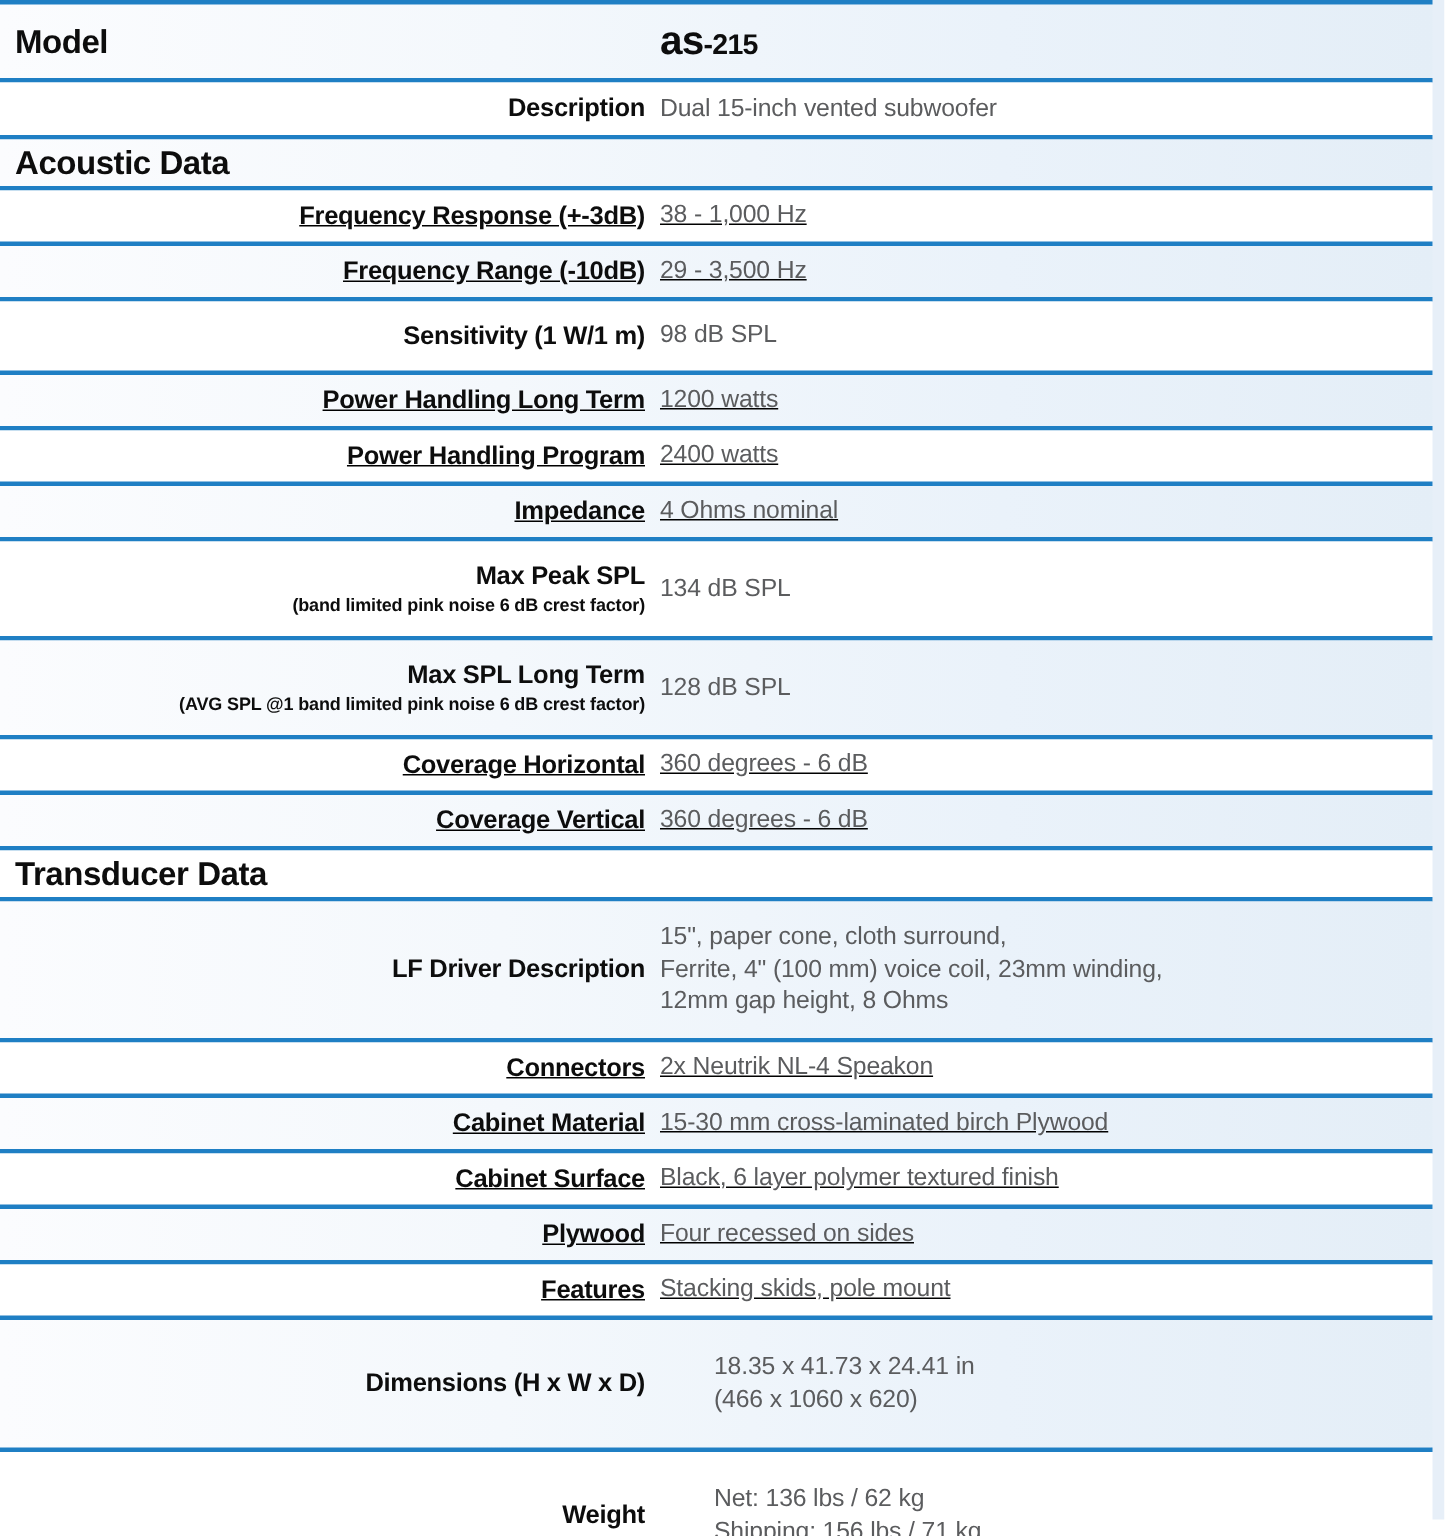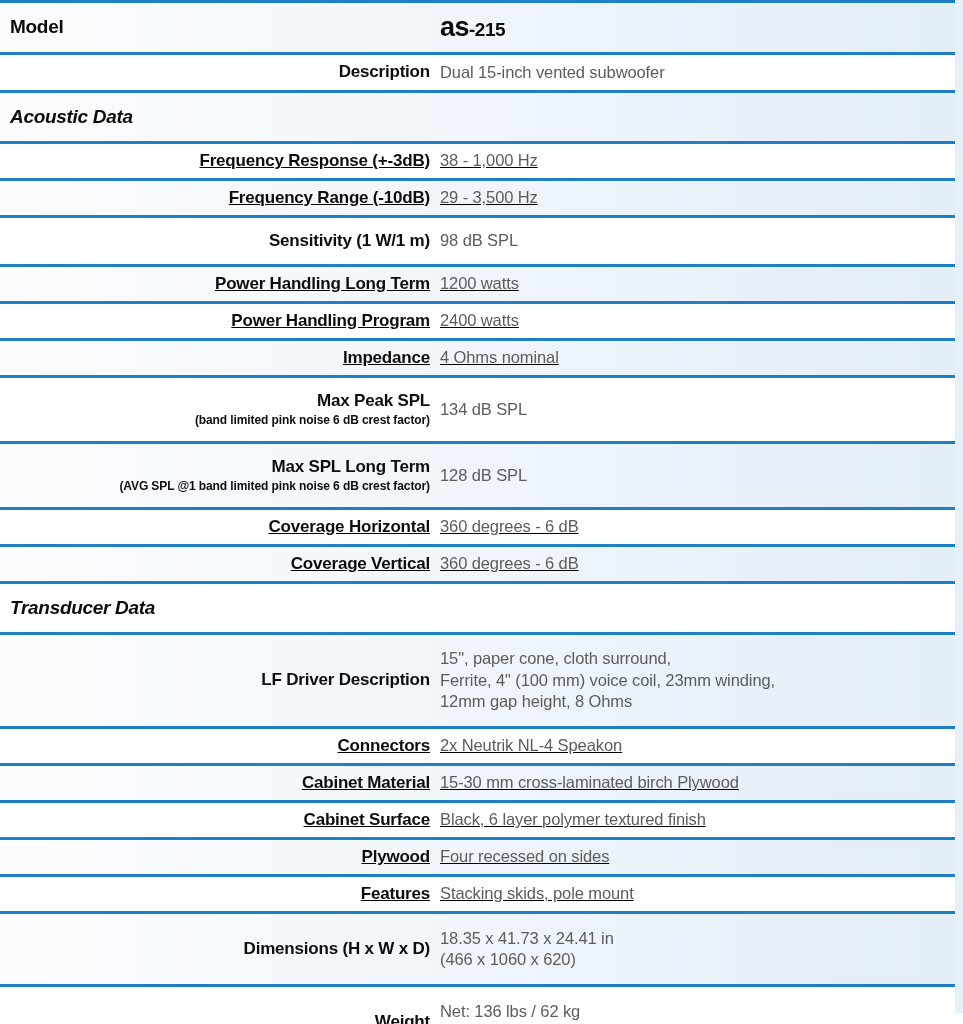--- a/index.html
+++ b/index.html
@@ -92,45 +92,45 @@
     font-size: 12px;
     line-height: 1.35;
     margin-top: 1px;
     letter-spacing: -0.1px;
   }
 
   
   .row.section .label-cell,
   .row.title .label-cell {
     text-align: left;
-    font-size: 19px;
+    font-size: 22px;
     letter-spacing: -0.3px;
   }
 
   
   .model-name {
     font-weight: bold;
     color: #0d0d0d;
     letter-spacing: -0.5px;
   }
   .model-name .mn-main {
     font-size: 27px;
   }
   .model-name .mn-suffix {
     font-size: 19px;
   }
 
   
   .h-model   { height: 55px; }
   .h-desc    { height: 38px; }
-  .h-section { height: 51px; font-style: italic; }
+  .h-section { height: 34px; }
   .h-std     { height: 37px; text-decoration: underline; }
   .h-tall    { height: 49px; }
   .h-two     { height: 66px; }
-  .h-multi   { height: 73px; }
+  .h-multi   { height: 88px; gap: 36px; }
   .h-driver  { height: 94px; }
 </style>
 </head>
 <body>
 
 <div id="spec-sheet">
 
   <div class="right-bleed"></div>
 
   <div class="table">

